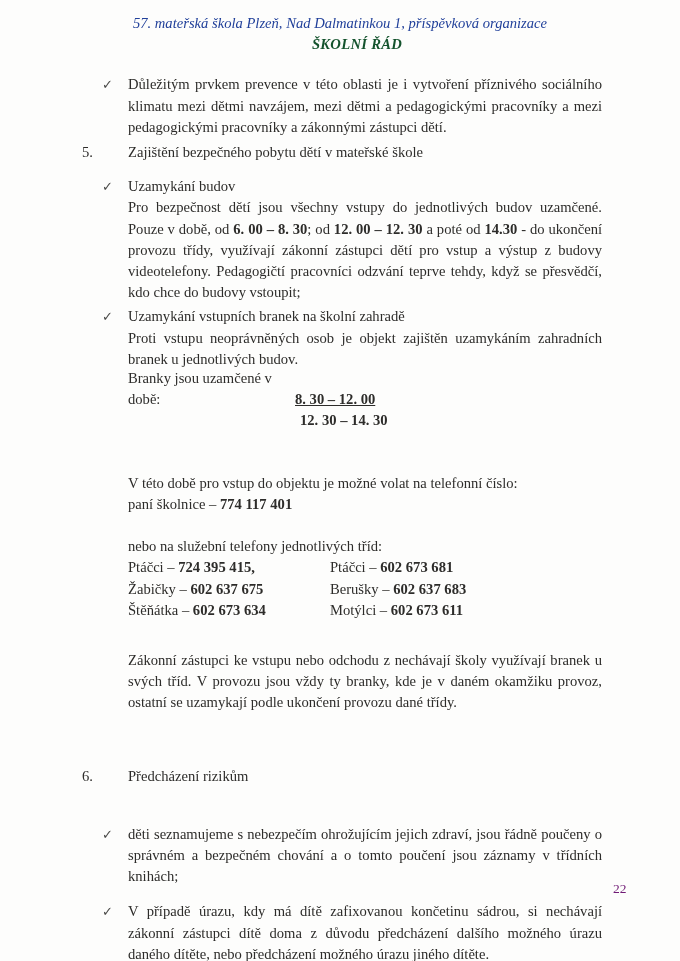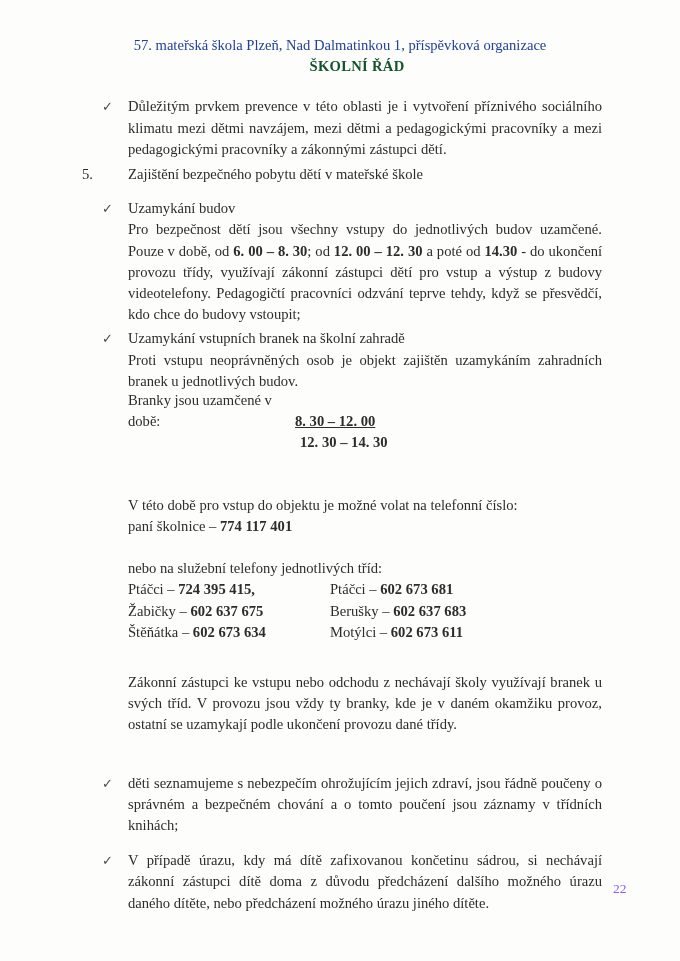--- a/index.html
+++ b/index.html
@@ -8,21 +8,21 @@
     width: 680px;
     height: 961px;
     margin: 0 auto;
     background: #fdfdfc;
     font-family: "Liberation Serif", serif;
     font-size: 14.6px;
     line-height: 21.2px;
     color: #2d2c2a;
     overflow: hidden;
   }
-  .header { text-align: center; padding-top: 35px; }
+  .header { text-align: center; padding-top: 13px; font-style: italic; }
   .header .school-name { color: #21409a; }
   .header .doc-title  { color: #14532d; font-weight: bold; letter-spacing: 0.3px; margin-left: 34px; }
 
   .content { padding-left: 82px; width: 520px; }
 
   .bullet { position: relative; padding-left: 46px; }
   .bullet .check {
     position: absolute; left: 20px; top: 0;
     font-size: 13px; color: #4a4a48;
   }
@@ -55,21 +55,21 @@
   .mt-closing { margin-top: 28px; }
   .mt-sec6    { margin-top: 52px; }
   .mt-s6b1    { margin-top: 37px; }
   .mt-s6b2    { margin-top: 14px; }
 
   .page-number {
     position: absolute;
     top: 878px;
     left: 613px;
     font-size: 13.5px;
-    color: #8b5cf6;
+    color: #701a75;
   }
 </style>
 </head>
 <body>
 
 <div class="page">
 
   <div class="header">
     <div class="school-name">57. mateřská škola Plzeň, Nad Dalmatinkou 1, příspěvková organizace</div>
     <div class="doc-title">ŠKOLNÍ ŘÁD</div>
@@ -116,20 +116,23 @@
       <div><span>Ptáčci – </span><span class="bold">724 395 415,</span></div>
       <div><span>Ptáčci – </span><span class="bold">602 673 681</span></div>
       <div><span>Žabičky – </span><span class="bold">602 637 675</span></div>
       <div><span>Berušky – </span><span class="bold">602 637 683</span></div>
       <div><span>Štěňátka – </span><span class="bold">602 673 634</span></div>
       <div><span>Motýlci – </span><span class="bold">602 673 611</span></div>
     </div>
 
     <div class="indent para mt-closing">Zákonní zástupci ke vstupu nebo odchodu z nechávají školy využívají branek u svých tříd. V provozu jsou vždy ty branky, kde je v daném okamžiku provoz, ostatní se uzamykají podle ukončení provozu dané třídy.</div>
 
+    <div class="section-head mt-sec6">
+      <span class="num">6.</span><span>Předcházení rizikům</span>
+    </div>
 
     <div class="bullet mt-s6b1">
       <span class="check">✓</span>
       <div class="para">děti seznamujeme s nebezpečím ohrožujícím jejich zdraví, jsou řádně poučeny o správném a bezpečném chování a o tomto poučení jsou záznamy v třídních knihách;</div>
     </div>
     <div class="bullet mt-s6b2">
       <span class="check">✓</span>
       <div class="para">V případě úrazu, kdy má dítě zafixovanou končetinu sádrou, si nechávají zákonní zástupci dítě doma z důvodu předcházení dalšího možného úrazu daného dítěte, nebo předcházení možného úrazu jiného dítěte.</div>
     </div>
 

